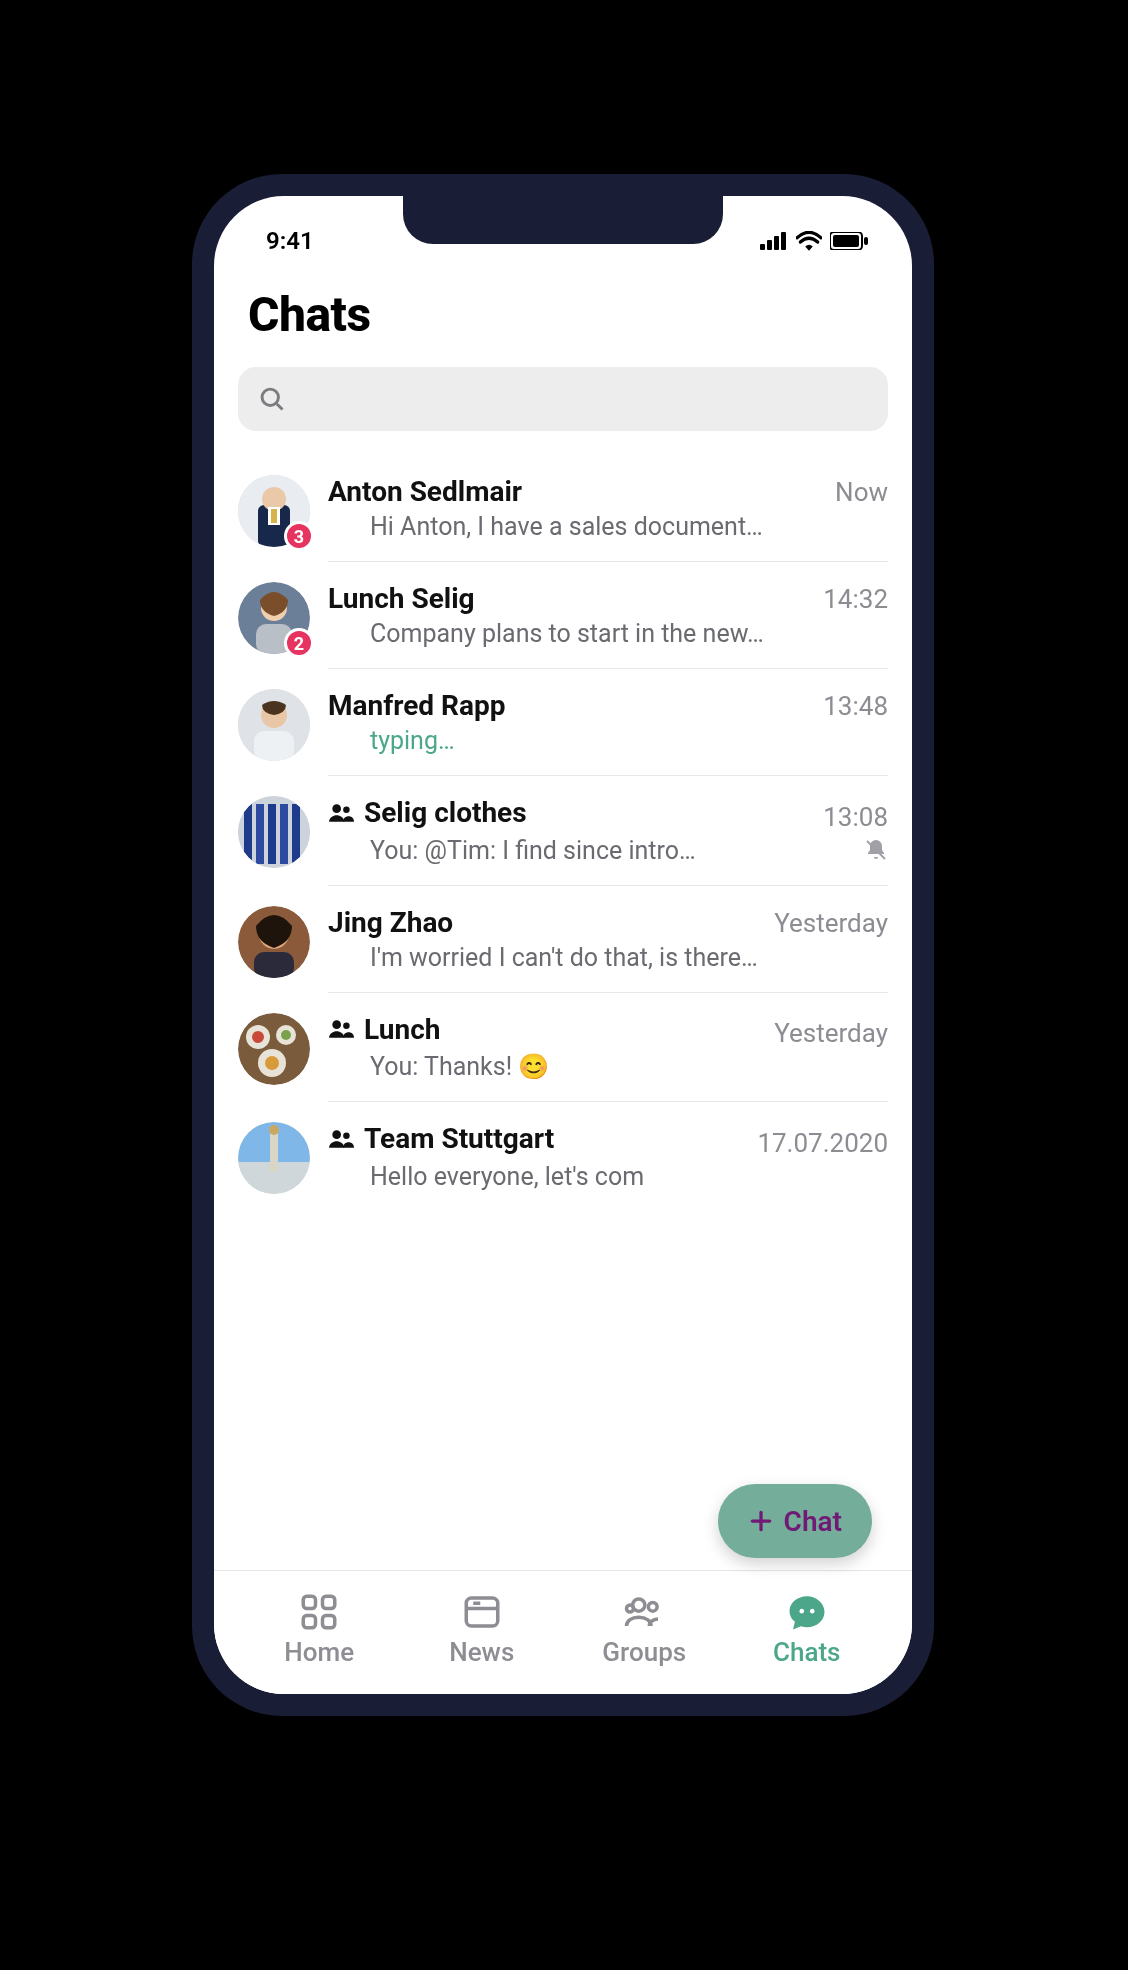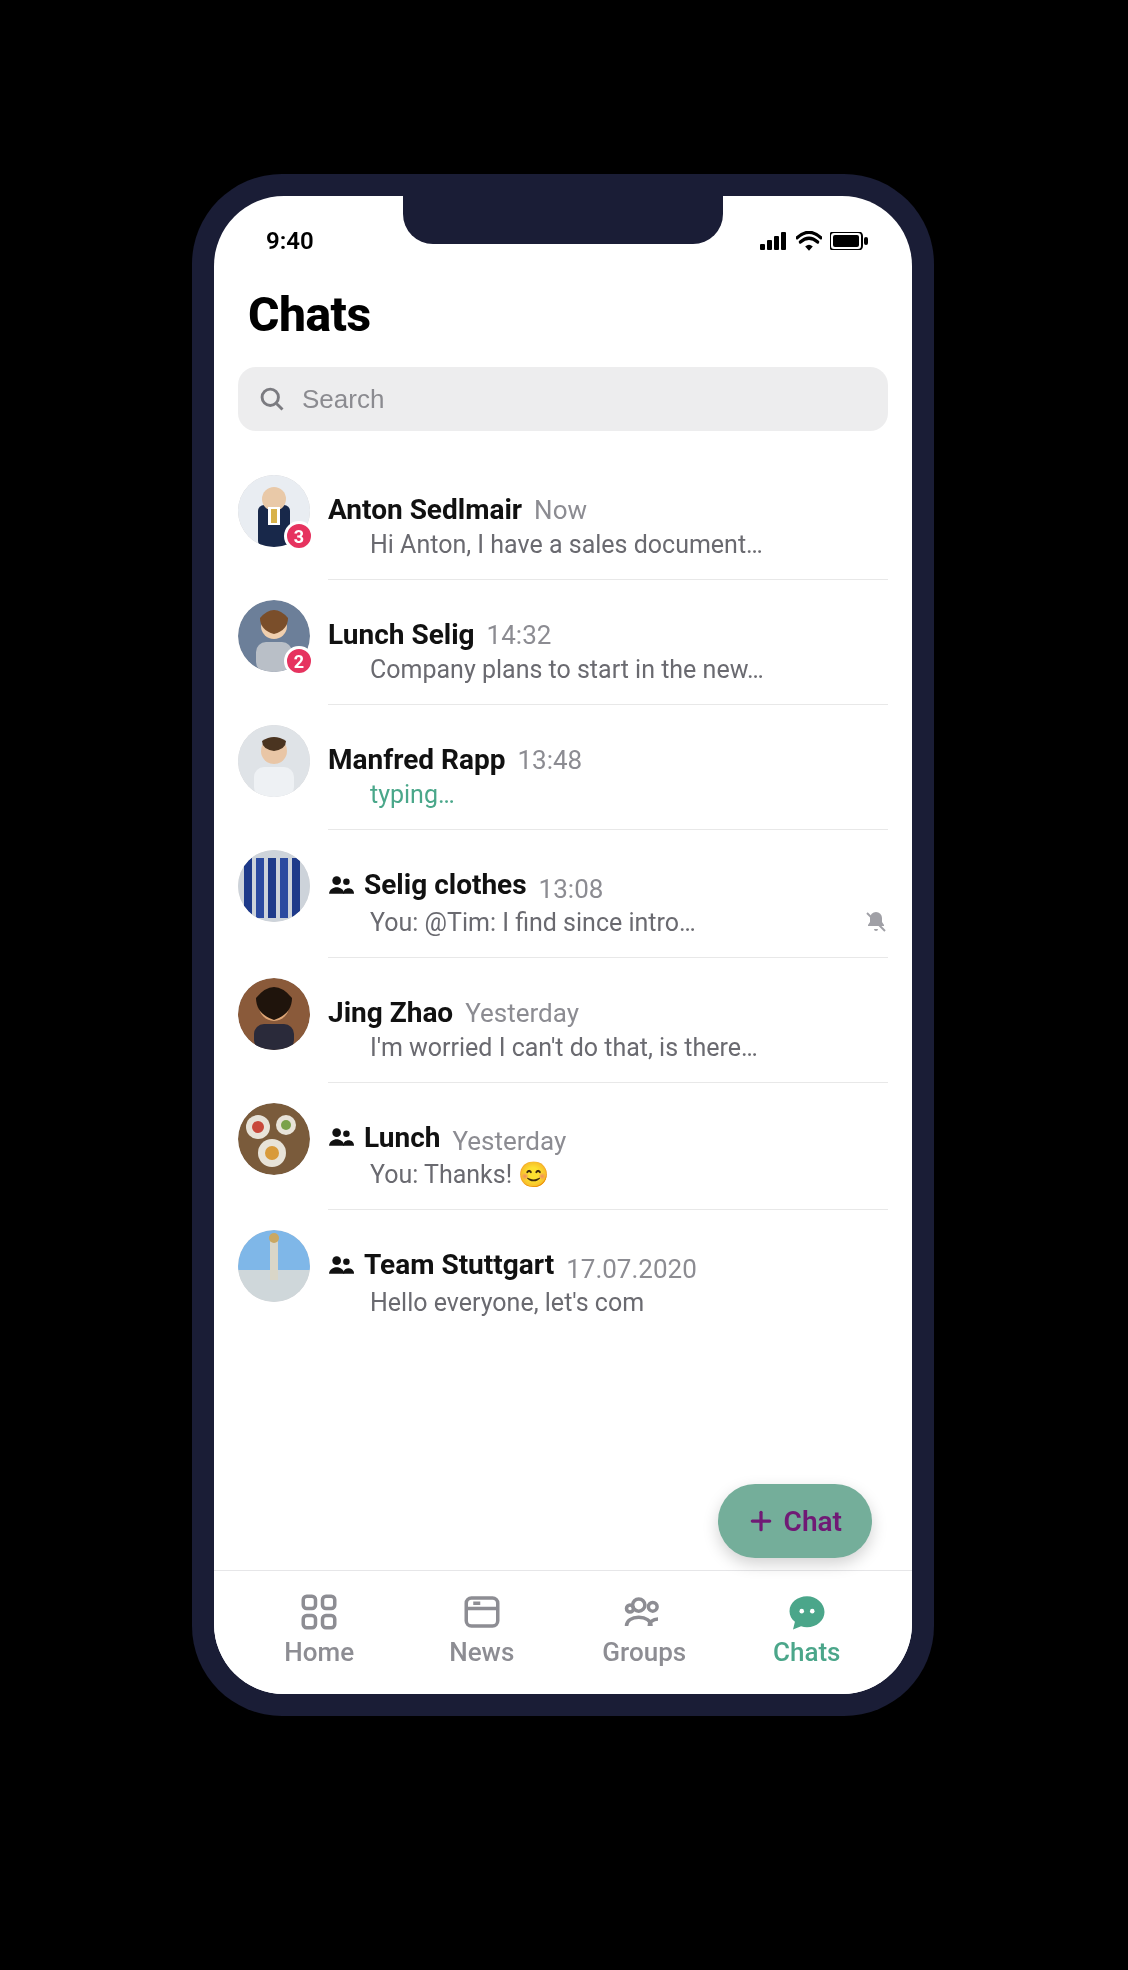--- a/index.html
+++ b/index.html
@@ -83,23 +83,22 @@
   }
   .chat-row .content {
     flex: 1;
     border-bottom: 1px solid #e8e8e8;
     padding-bottom: 20px;
     min-width: 0;
   }
   .row-top {
     display: flex;
     align-items: baseline;
-    justify-content: flex-start;
+    justify-content: space-between;
     gap: 12px;
-    margin-top: 18px;
   }
   .chat-name {
     font-size: 28px;
     font-weight: 700;
     color: #111;
     display: flex;
     align-items: center;
     gap: 10px;
     white-space: nowrap;
     overflow: hidden;
@@ -194,21 +193,21 @@
   .tab-label { font-size: 26px; font-weight: 500; }
 </style>
 </head>
 <body>
 
 <div class="phone-frame">
   <div class="screen">
     <div class="notch"></div>
 
     <div class="status-bar">
-      <span>9:40</span>
+      <span>9:41</span>
       <div class="status-right">
         <svg width="28" height="18" viewBox="0 0 28 18">
             <rect x="0" y="12" width="5" height="6" rx="1" fill="#000"></rect>
             <rect x="7" y="8" width="5" height="10" rx="1" fill="#000"></rect>
             <rect x="14" y="4" width="5" height="14" rx="1" fill="#000"></rect>
             <rect x="21" y="0" width="5" height="18" rx="1" fill="#000"></rect>
           </svg>
         <svg width="26" height="20" viewBox="0 0 24 18">
             <path d="M12 18 L8.5 14 Q12 11 15.5 14 Z" fill="#000"></path>
             <path d="M4 10 Q12 3 20 10" stroke="#000" stroke-width="3" fill="none" stroke-linecap="round"></path>
@@ -225,21 +224,20 @@
     <div class="title-area">
       <h1 class="page-title">Chats</h1>
     </div>
 
     <div class="search-wrap">
       <div class="search-bar">
         <svg class="search-icon" viewBox="0 0 24 24" fill="none" stroke="currentColor" stroke-width="2.5">
             <circle cx="10.5" cy="10.5" r="7"></circle>
             <line x1="21" y1="21" x2="16" y2="16"></line>
           </svg>
-        <input class="search-input" placeholder="Search" style="">
       </div>
     </div>
 
     <div class="chat-list">
 
       <div class="chat-row">
         <div class="avatar">
           <svg class="av-img" viewBox="0 0 72 72">
               <circle cx="36" cy="36" r="36" fill="#e9edf2"></circle>
               <rect x="20" y="30" width="32" height="42" rx="6" fill="#18284a"></rect>

